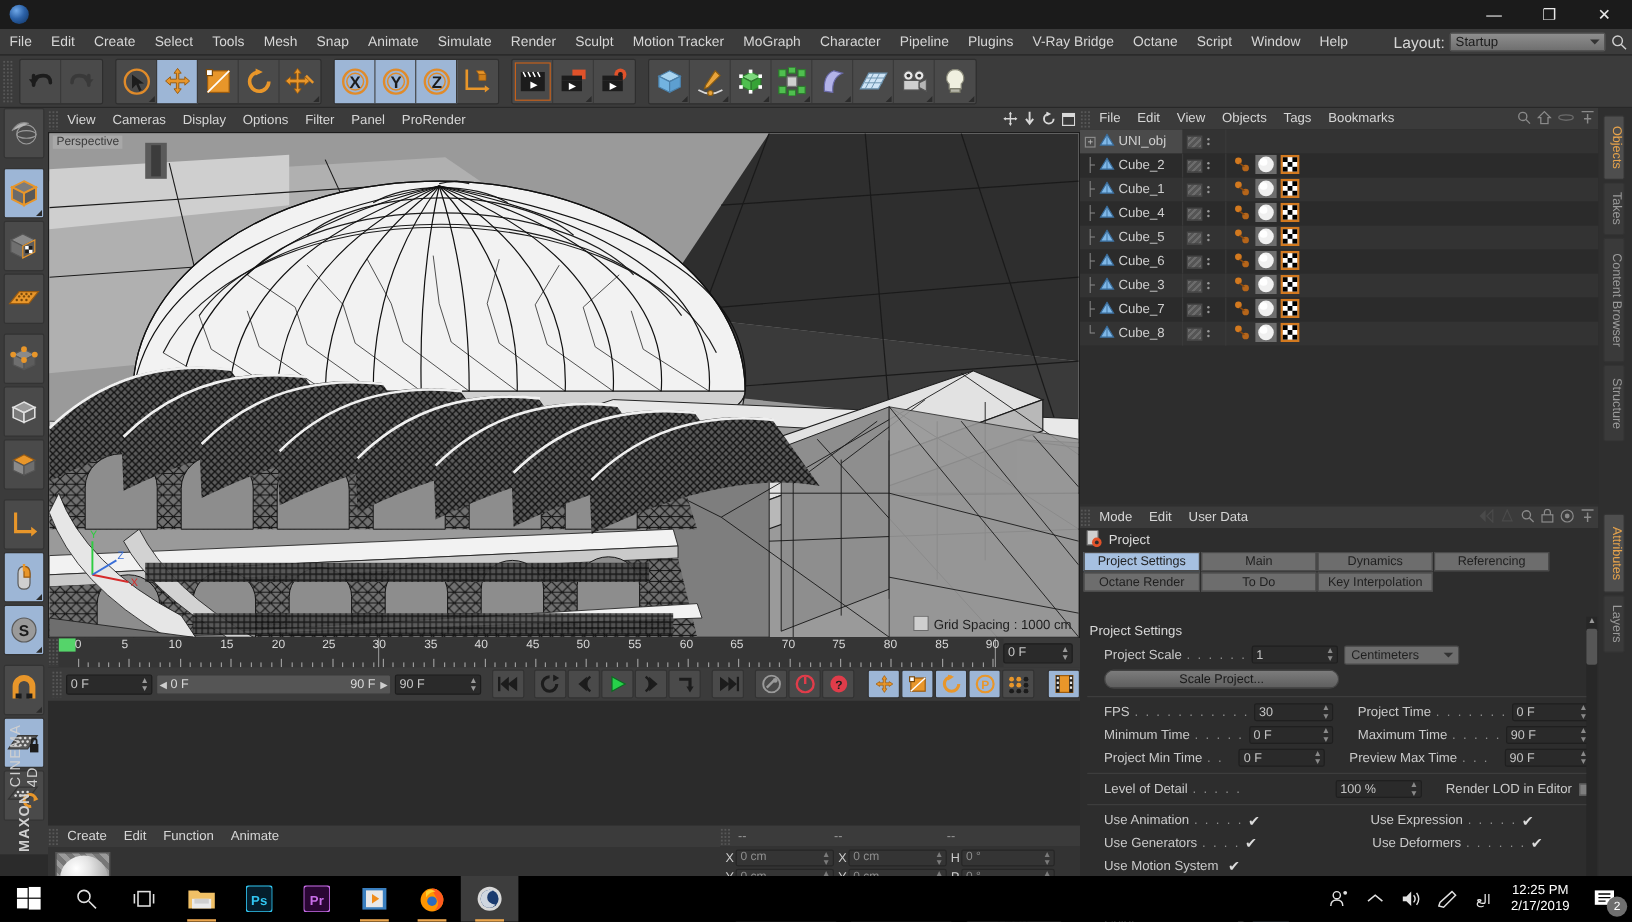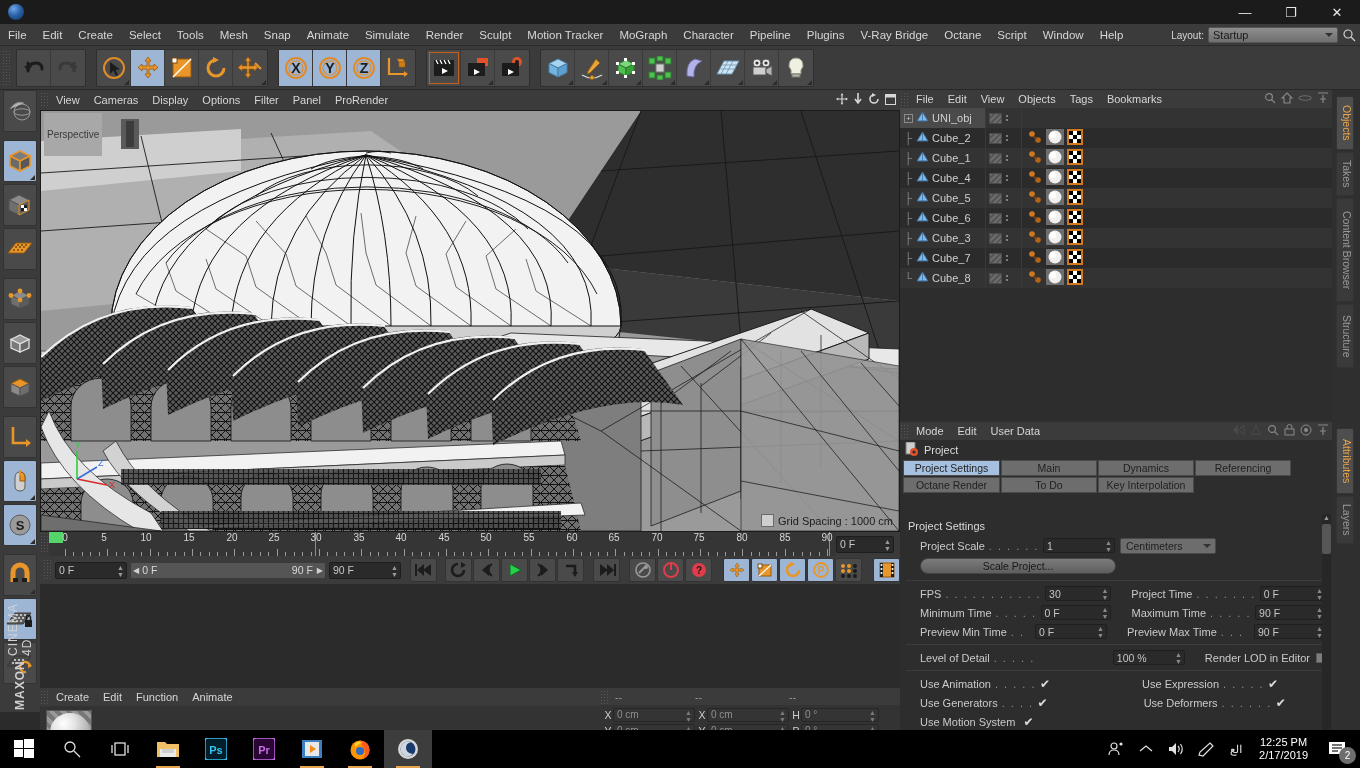--- a/index.html
+++ b/index.html
@@ -13,21 +13,21 @@
   #titlebar .title-text { font-size:12px; color:#e8e8e8; letter-spacing:.1px; }
   #win-controls { position:absolute; right:0; top:0; height:24px; display:flex; }
   #win-controls div { width:46px; height:24px; display:flex; align-items:center; justify-content:center;
       color:#e8e8e8; font-size:13px; }
 
   
   #menubar { height:22px; background:#3b3b3b; display:flex; align-items:center; position:relative;
       border-bottom:1px solid #2a2a2a; }
   #menubar .mi { padding:0 8px; line-height:22px; font-size:11.5px; color:#d6d6d6; white-space:nowrap; }
   #layout-area { position:absolute; right:4px; top:0; height:22px; display:flex; align-items:center; gap:4px; }
-  #layout-area .lbl { font-size:10px; color:#d6d6d6; }
+  #layout-area .lbl { font-size:13px; color:#d6d6d6; }
   .layout-select { width:130px; height:16px; background:linear-gradient(#8e8e8e,#6f6f6f);
       border:1px solid #555; border-radius:2px; display:flex; align-items:center;
       padding:0 4px; font-size:11px; color:#1a1a1a; position:relative; }
   .layout-select .car { position:absolute; right:4px; width:0;height:0;
       border-left:4px solid transparent;border-right:4px solid transparent;border-top:4px solid #333; }
   .mag { width:14px;height:14px; }
 
   
   #toolbar { height:44px; background:#3b3b3b; display:flex; align-items:center; padding-left:2px;
       border-bottom:1px solid #282828; }
@@ -60,21 +60,21 @@
   #maxon-brand b { font-weight:bold; }
 
   
   #vp-wrap { position:absolute; left:40px; top:0; width:860px; height:442px; background:#3b3b3b; }
   #vp-head { height:20px; background:#3b3b3b; display:flex; align-items:center; position:relative; }
   #vp-head .mi { padding:0 7px; font-size:11px; color:#d6d6d6; line-height:20px; }
   #vp-icons { position:absolute; right:4px; top:3px; display:flex; gap:5px; align-items:center; }
   #viewport { position:absolute; left:0; top:20px; width:860px; height:422px;
       background:#8f8f8f; overflow:hidden; border:1px solid #1c1c1c; }
   #persp-label { position:absolute; left:3px; top:2px; background:#a8a8a8; color:#3a3a3a;
-      font-size:10px; padding:16px 3px; z-index:20; }
+      font-size:10px; padding:0 3px; z-index:20; }
   #grid-spacing { position:absolute; right:6px; bottom:4px; color:#1d1d1d; font-size:11px; z-index:20; }
   #grid-spacing .sw { display:inline-block; width:13px;height:13px;background:#cfcfcf;
       border:1px solid #6a6a6a; vertical-align:-2px; margin-right:4px; }
   #axis-gizmo { position:absolute; left:26px; bottom:42px; width:50px; height:50px; z-index:20; }
 
   
   #timeline { position:absolute; left:40px; top:442px; width:860px; height:24px; background:#3a3a3a;
       display:flex; align-items:stretch; }
   #tl-ruler { position:relative; flex:1; background:#353535; }
   #tl-ruler .tick { position:absolute; bottom:0; width:1px; background:#9a9a9a; }
@@ -1647,21 +1647,21 @@
             </span>
           <span class="plabel" style="margin-left:20px">Maximum Time</span>
           <span class="pdots">. . . . .</span>
           <span class="pfield" style="width:72px;margin-left:auto">
               <span>90 F</span>
               <span class="spin">▲<br>▼</span>
             </span>
         </div>
 
         <div class="prow">
-          <span class="plabel" style="margin-left:14px">Preview Min Time</span>
+          <span class="plabel" style="margin-left:14px">Project Min Time</span>
           <span class="pdots">. .</span>
           <span class="pfield" style="width:72px;margin-left:auto">
               <span>0 F</span>
               <span class="spin">▲<br>▼</span>
             </span>
           <span class="plabel" style="margin-left:20px">Preview Max Time</span>
           <span class="pdots">. . .</span>
           <span class="pfield" style="width:72px;margin-left:auto">
               <span>90 F</span>
               <span class="spin">▲<br>▼</span>

